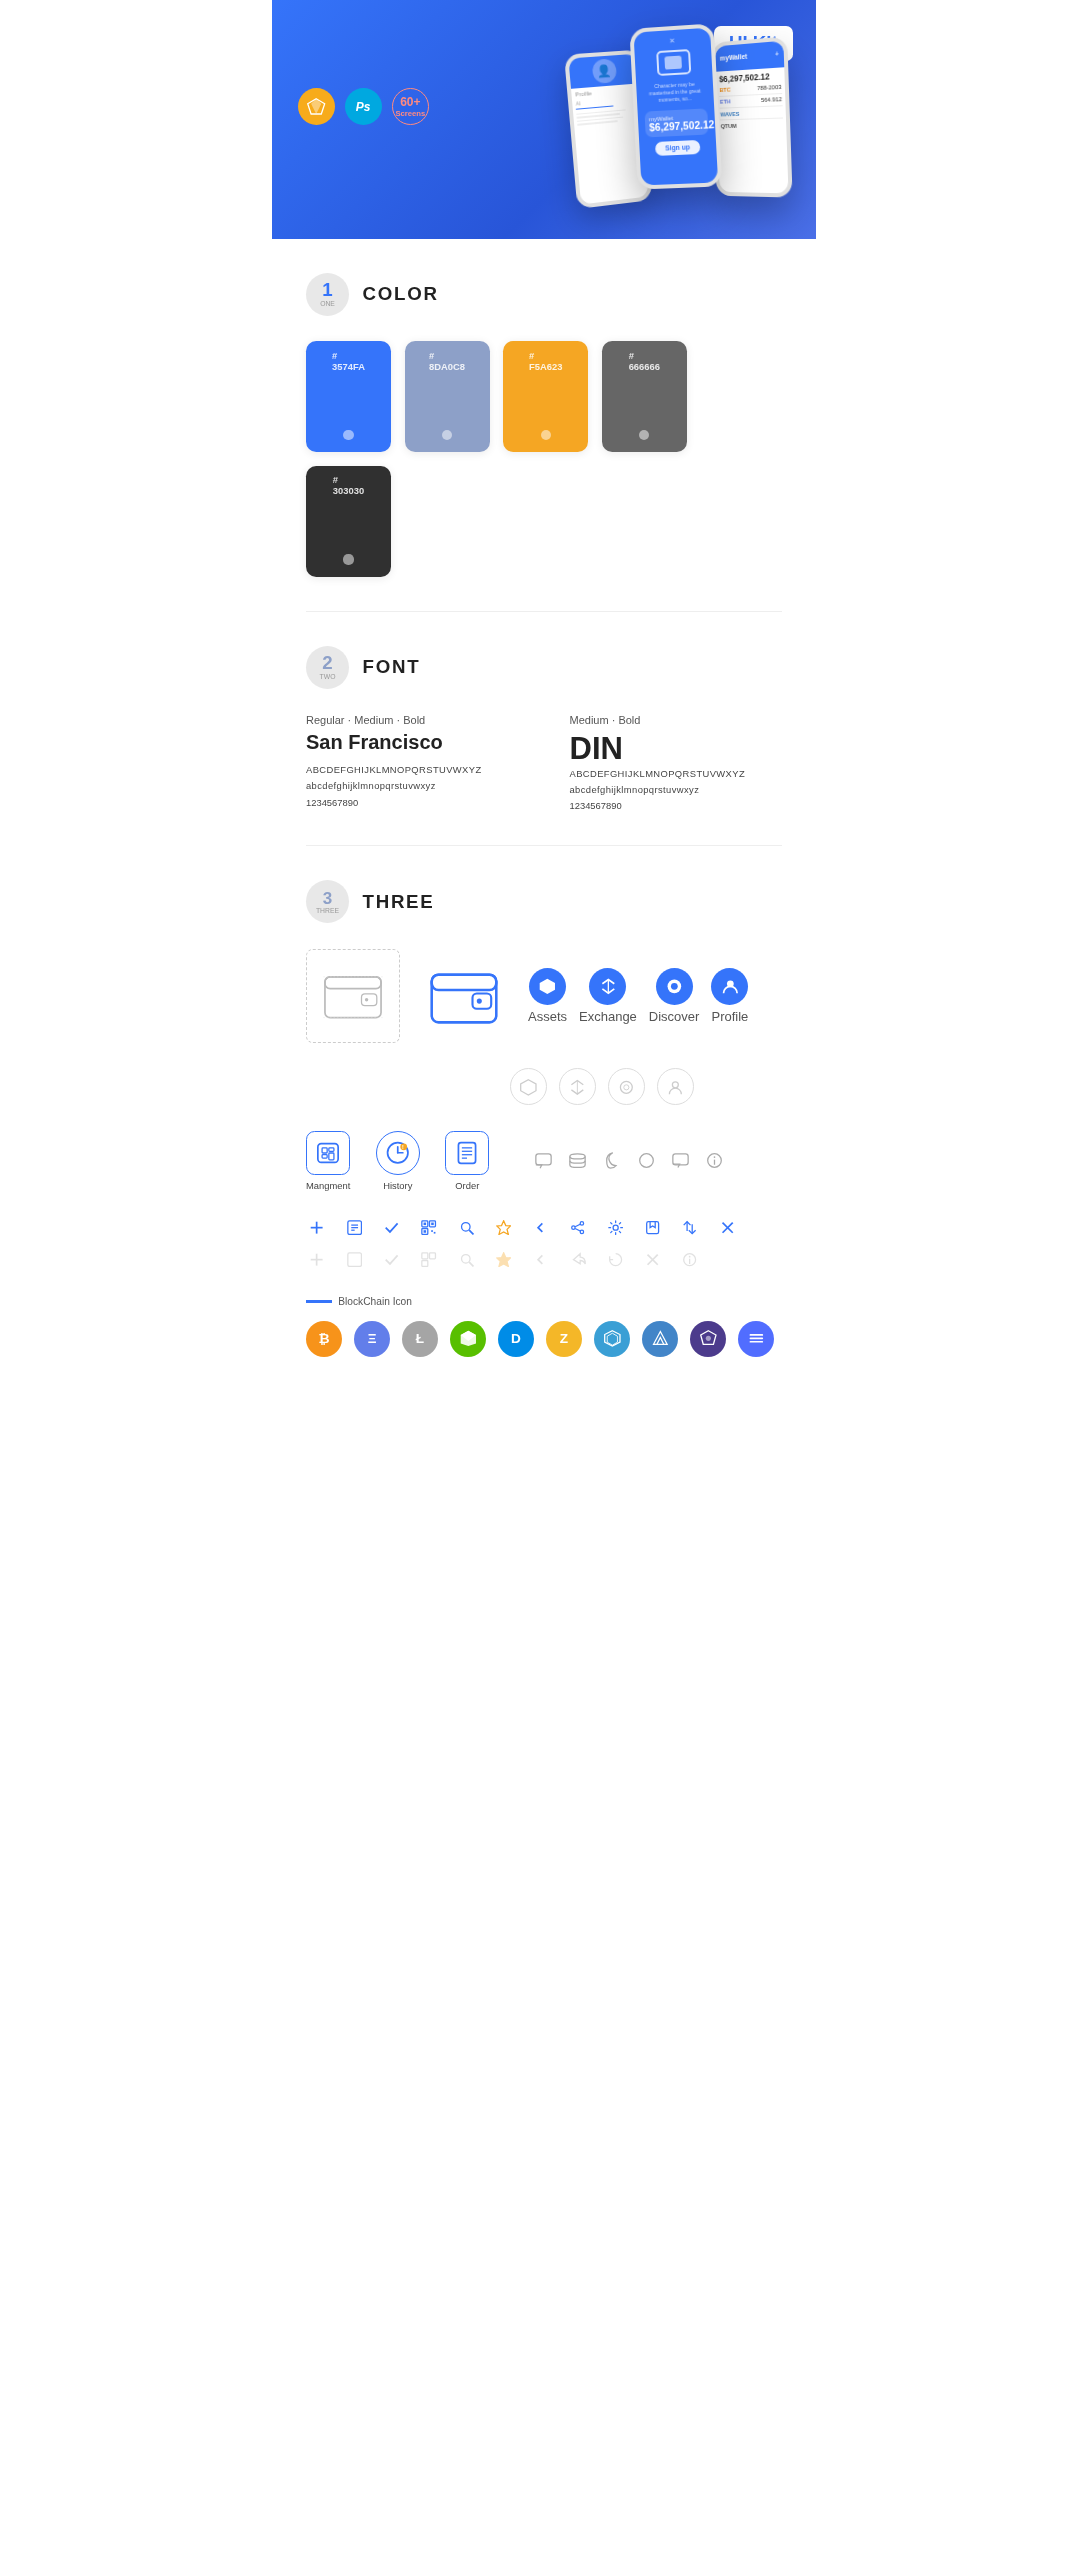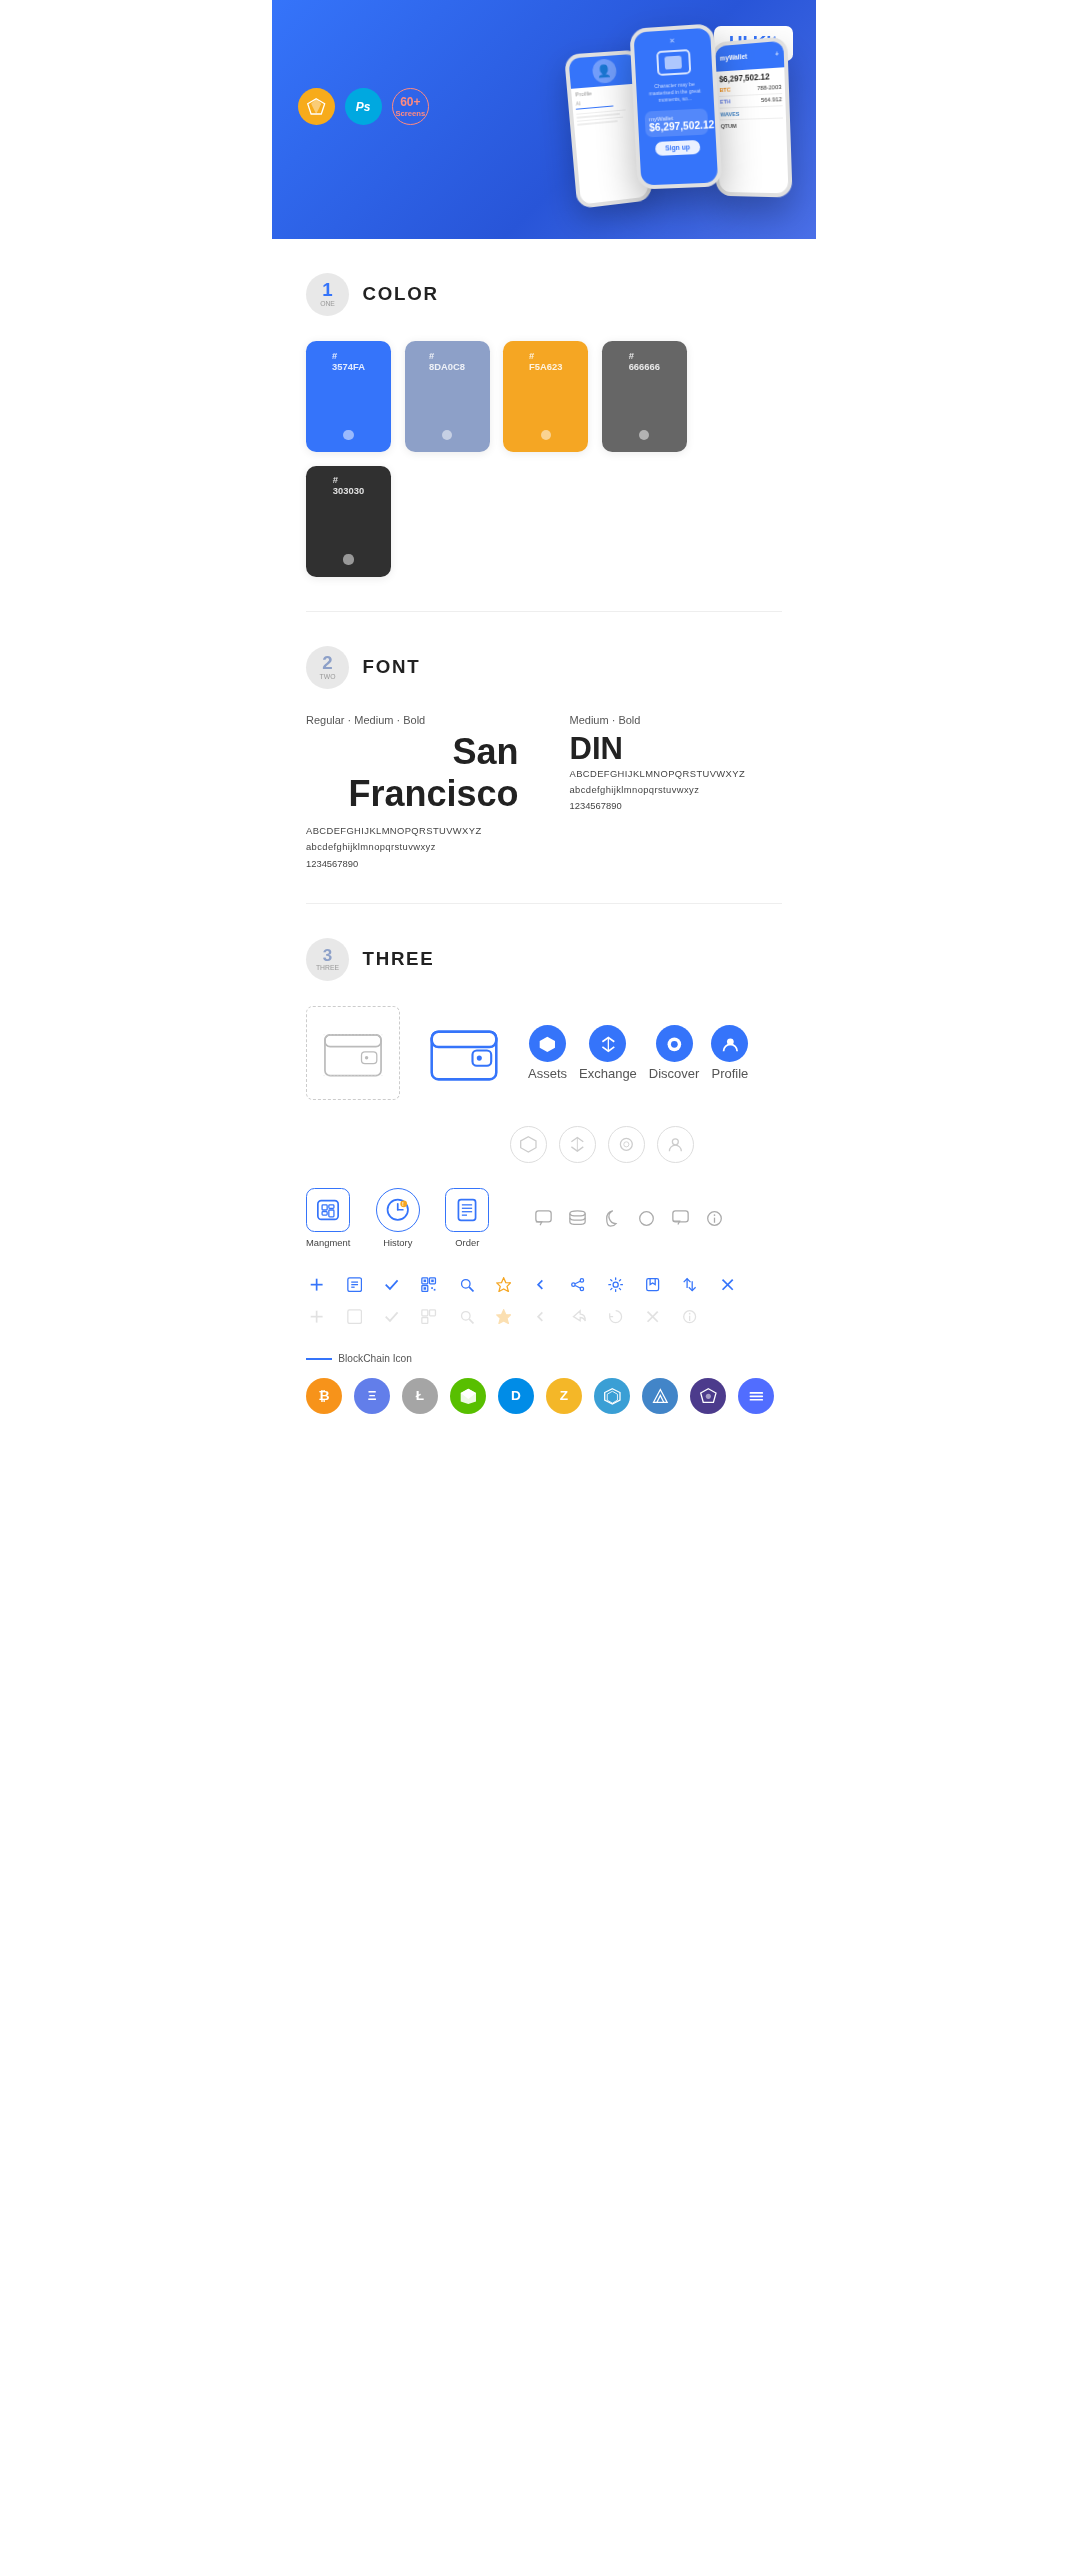--- a/index.html
+++ b/index.html
@@ -135,25 +135,24 @@
       display: flex;
       gap: 51px;
     }
     .font-col { flex: 1; }
     .font-style-label {
       font-size: 11px;
       color: #555;
       margin-bottom: 5.1px;
     }
     .font-name {
-      font-size: 36px;
+      font-size: 20px;
       font-weight: 800;
       color: #222;
       margin-bottom: 10.2px;
-      text-align: right;
     }
     .font-name-din {
       font-size: 31px;
       font-weight: 800;
       color: #222;
       margin-bottom: 1px;
       font-family: 'DIN', 'Arial Narrow', sans-serif;
     }
     .font-alphabet {
       font-size: 9.4px;

